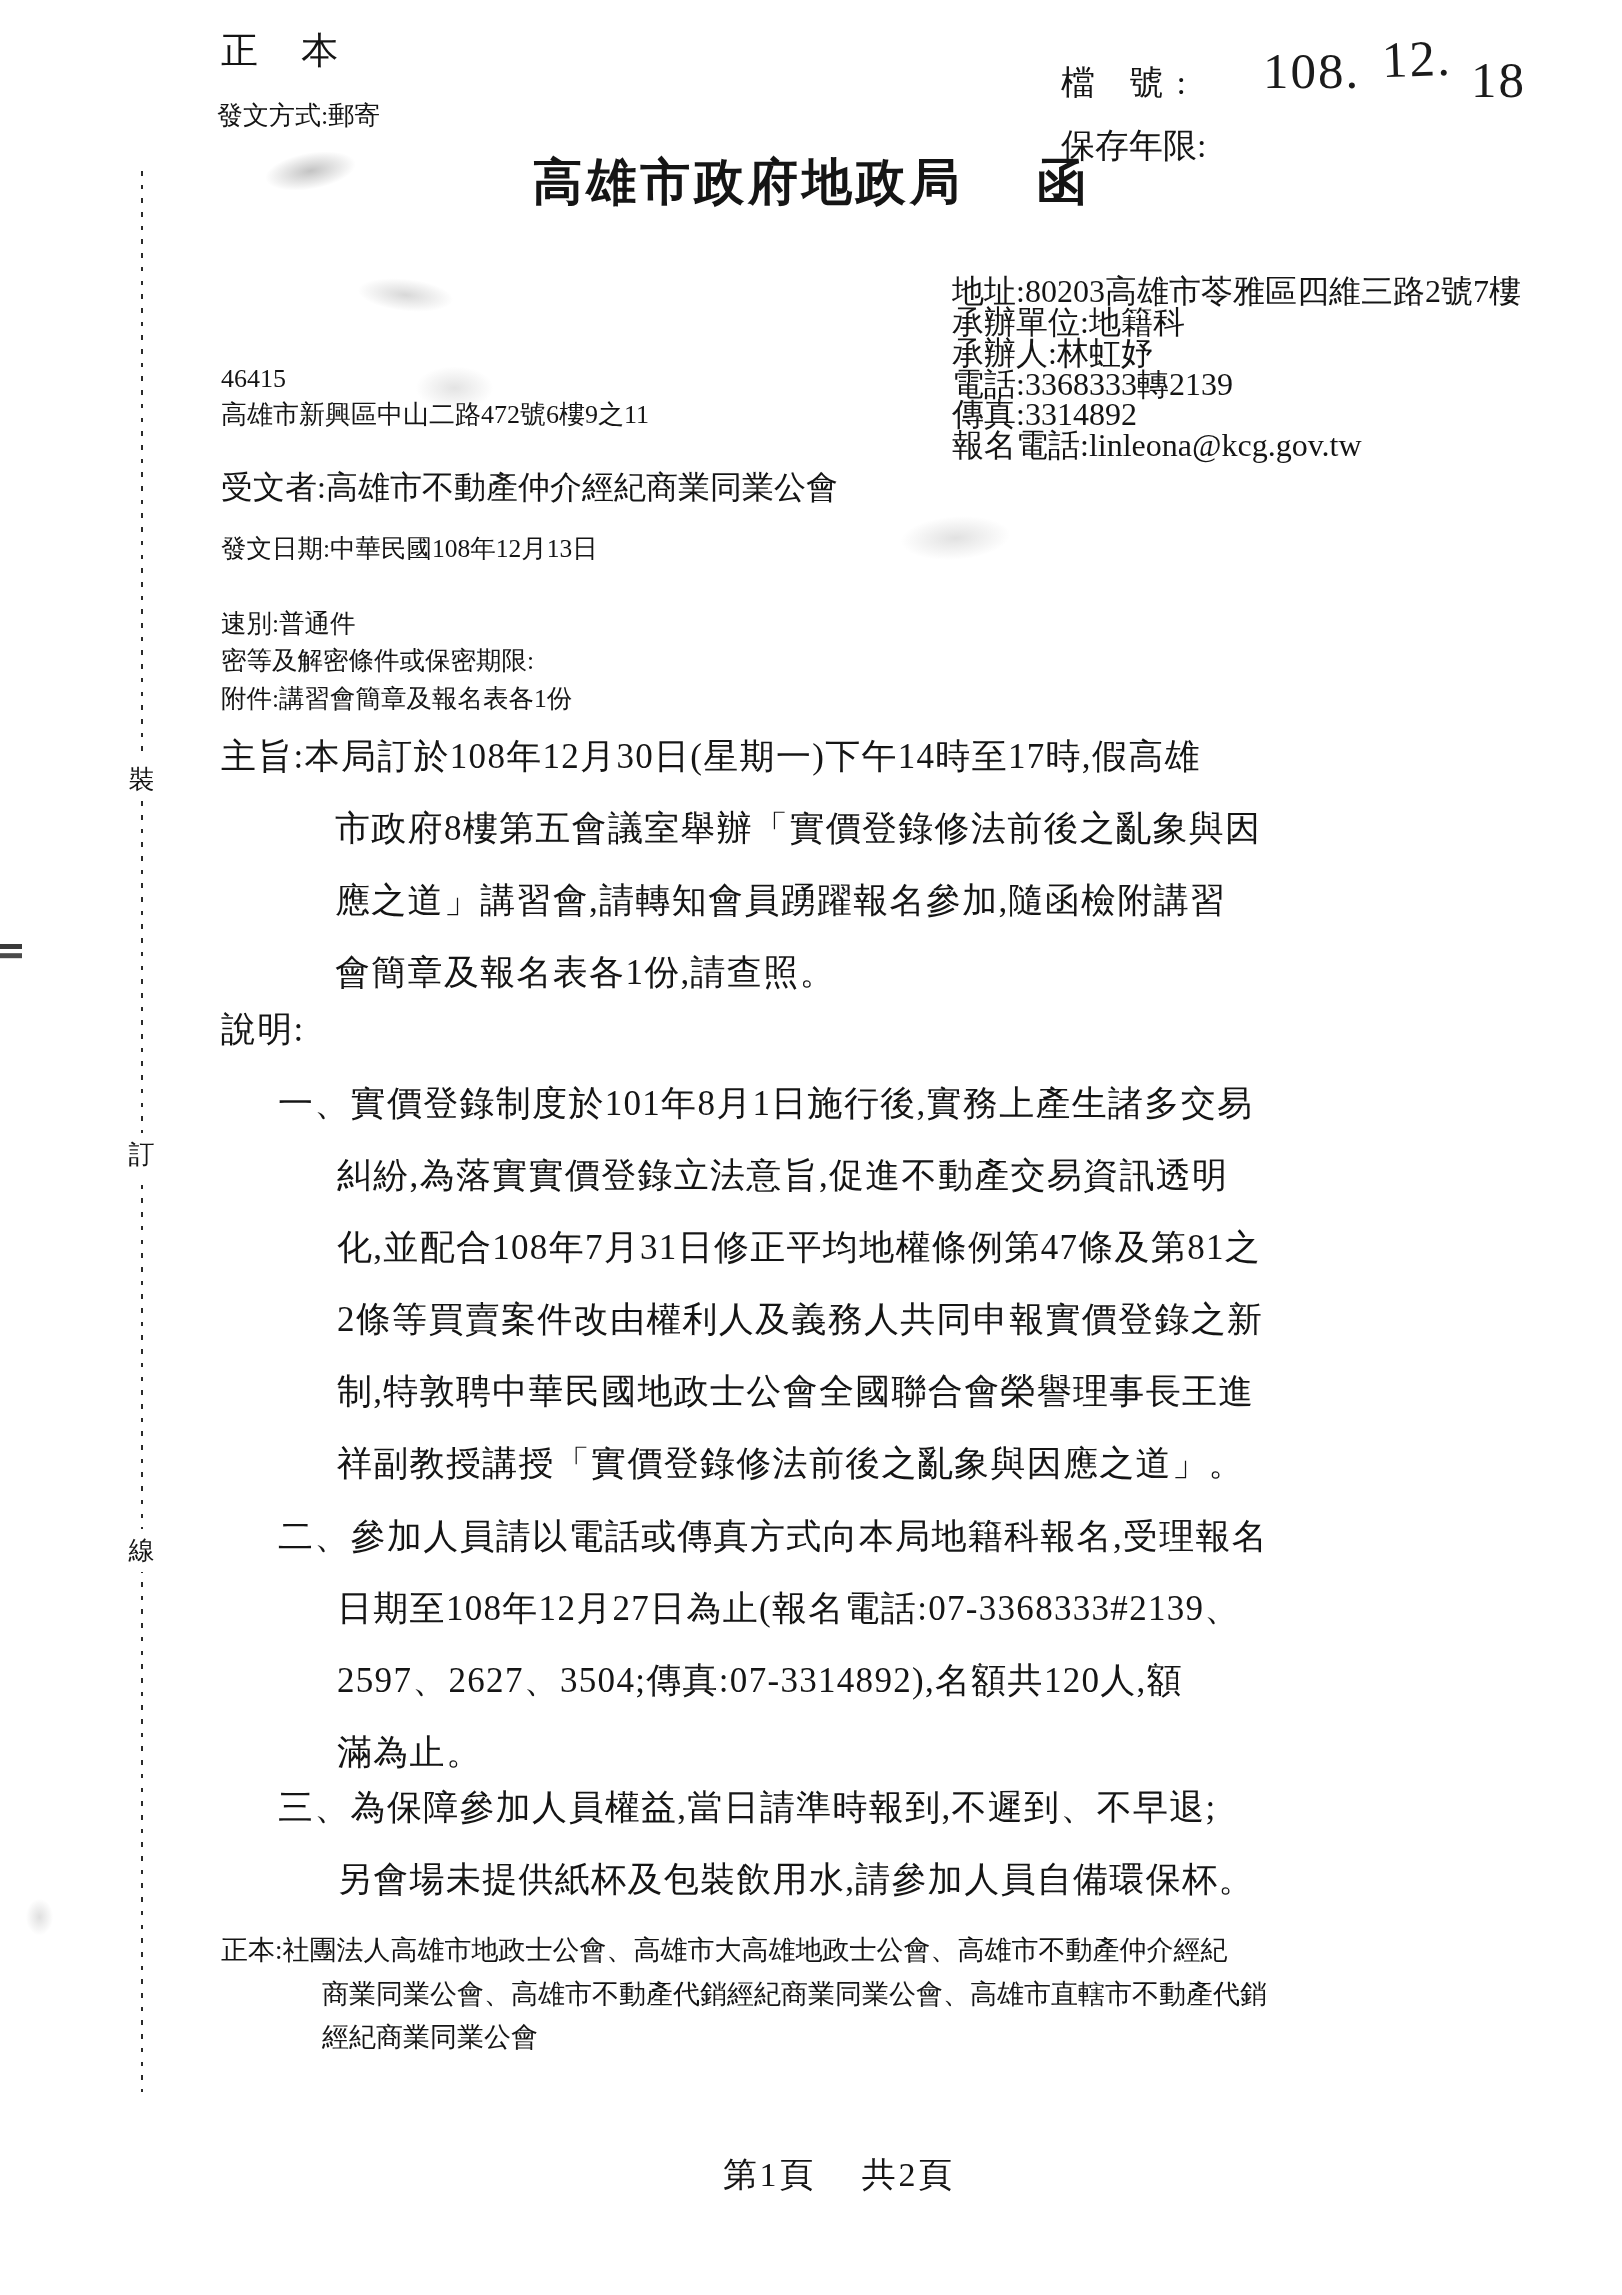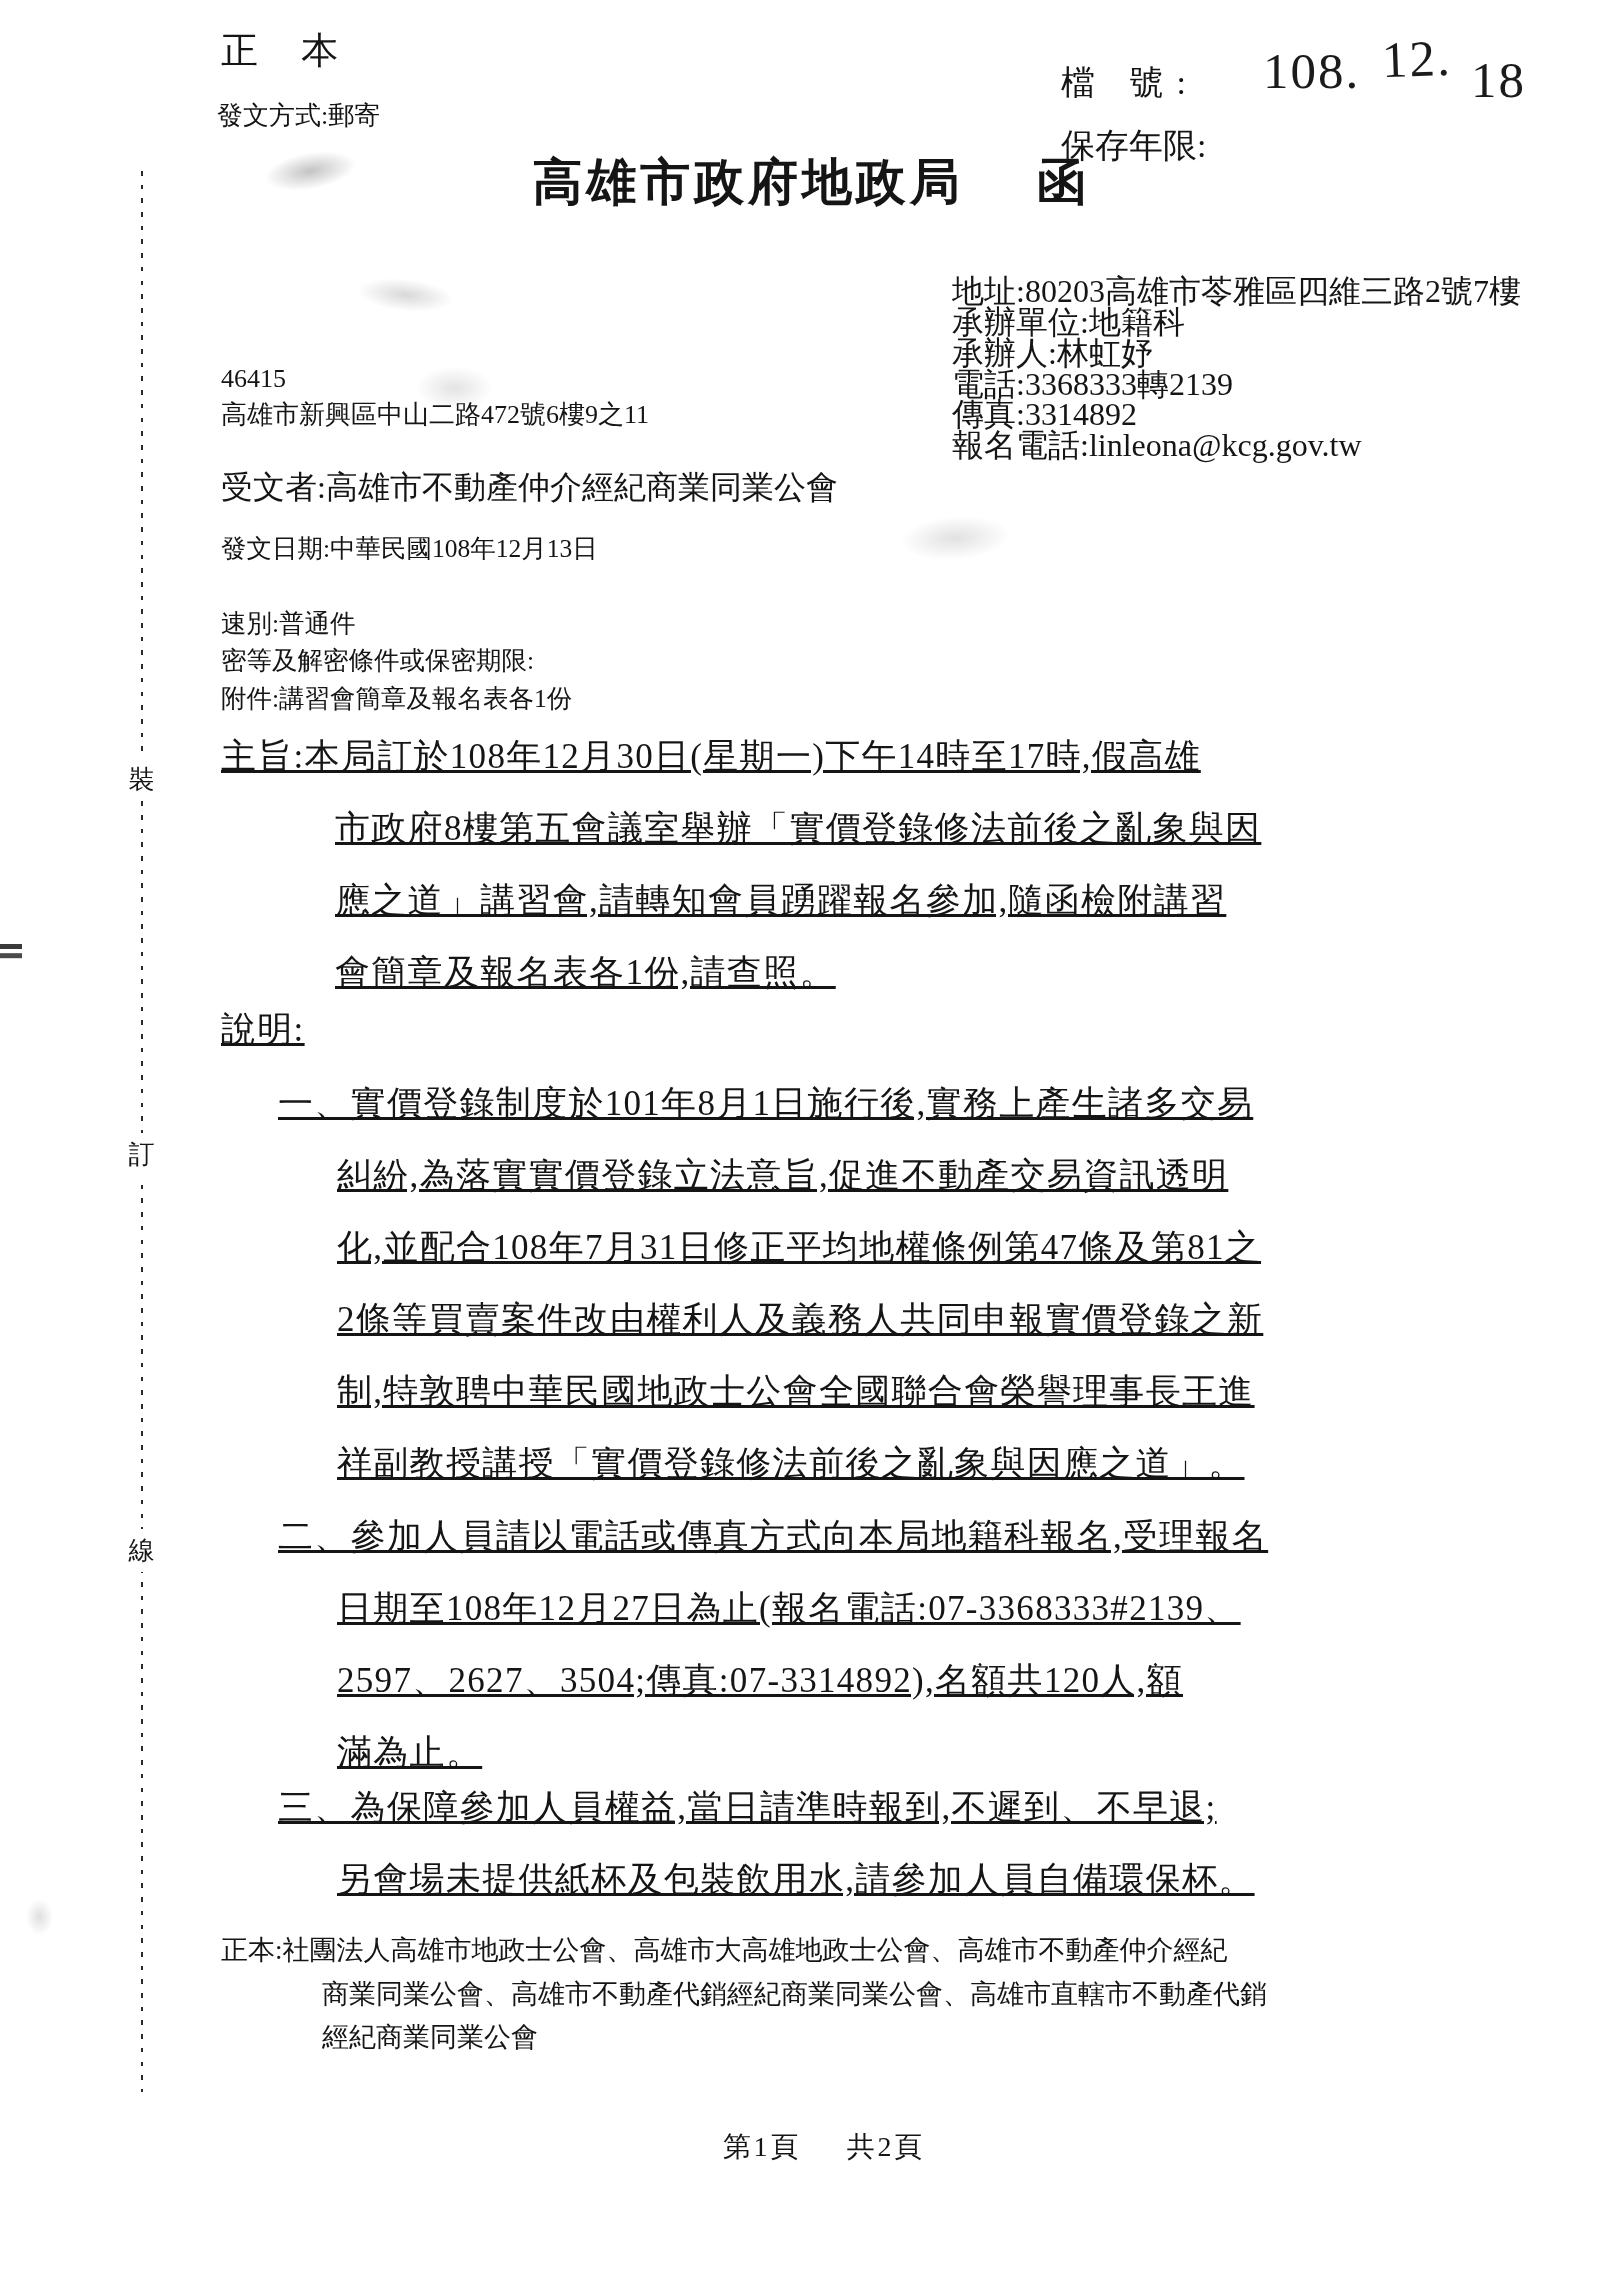--- a/index.html
+++ b/index.html
@@ -13,23 +13,23 @@
   .stamp{font-size:51px;letter-spacing:2px;color:#1b1b1b;}
   .stamp span{position:absolute;white-space:nowrap;}
   .doc-title{left:0;right:0;text-align:center;font-size:50px;font-weight:bold;letter-spacing:3.9px;}
   
   .contact-line{font-size:32px;}
   
   .zipline{font-size:26px;}
   .recipient-line{font-size:32px;}
   .meta-line{font-size:25.5px;}
   
-  .bl{position:absolute;white-space:nowrap;font-size:35px;letter-spacing:1.3px;text-decoration:underline;}
+  .bl{position:absolute;white-space:nowrap;font-size:35px;letter-spacing:1.3px;}
   .cc-line{font-size:27px;}
-  .footer-line{font-size:28px;letter-spacing:2.6px;}
+  .footer-line{font-size:34px;letter-spacing:2.6px;margin-top:24px;}
   .footer-line .gap{margin-left:46px;}
   
   .binding-line{position:absolute;left:141px;top:171px;width:2px;height:1921px;
     background-image:repeating-linear-gradient(to bottom,#2a2a2a 0 4.6px,transparent 4.6px 13.7px);}
   .bmark{position:absolute;left:126px;width:31px;text-align:center;font-size:26px;background:#fff;padding:3.9px 0;}
   
   .smudge{position:absolute;pointer-events:none;}
 </style>
 </head>
 <body>

